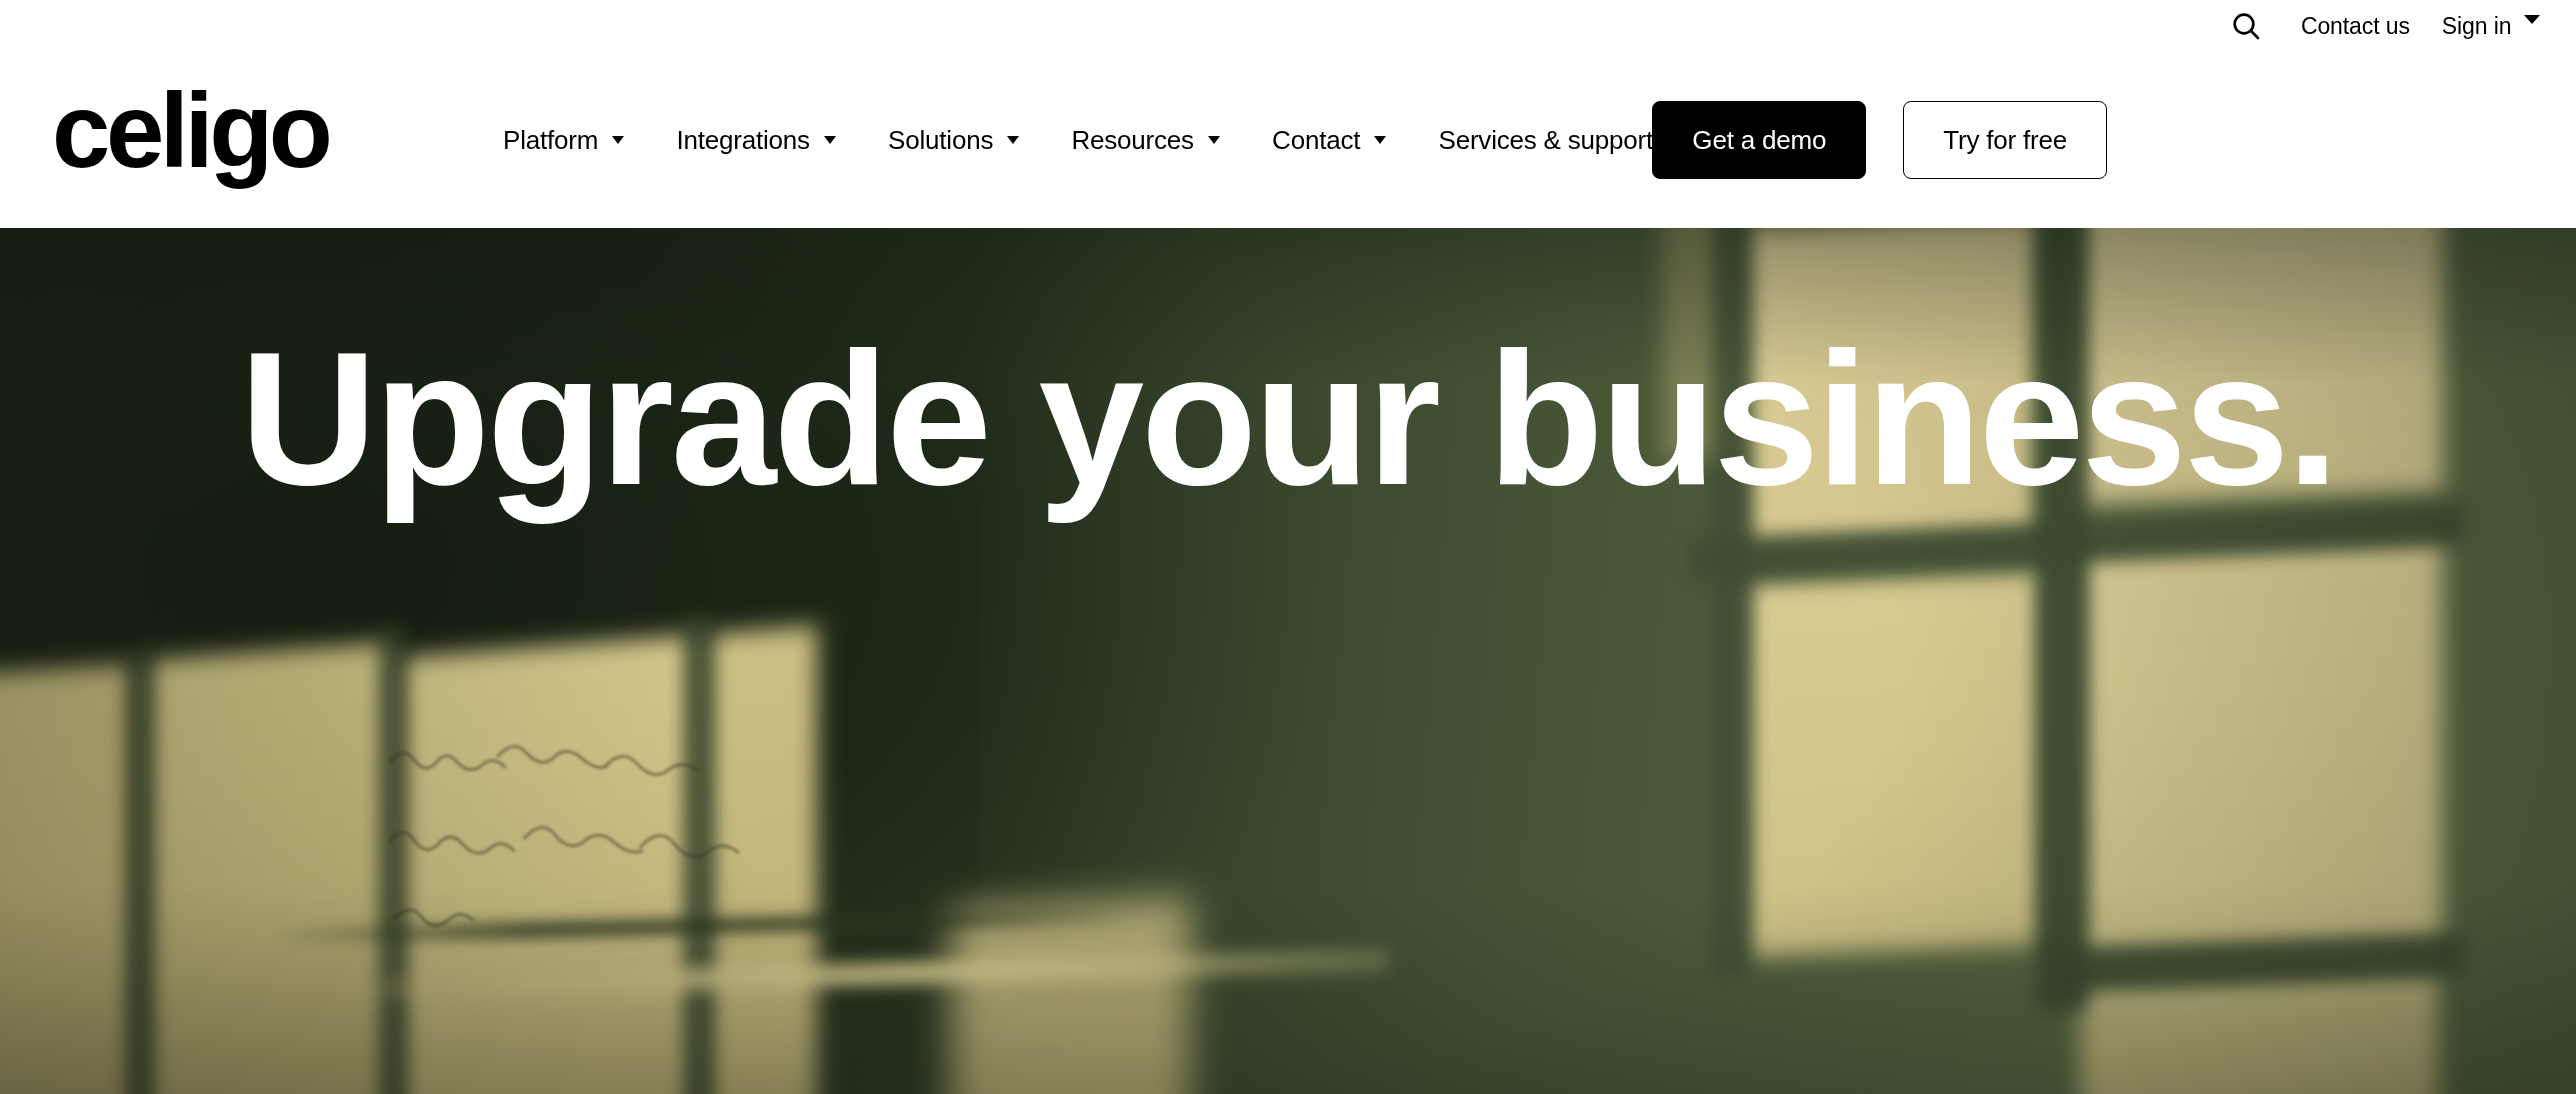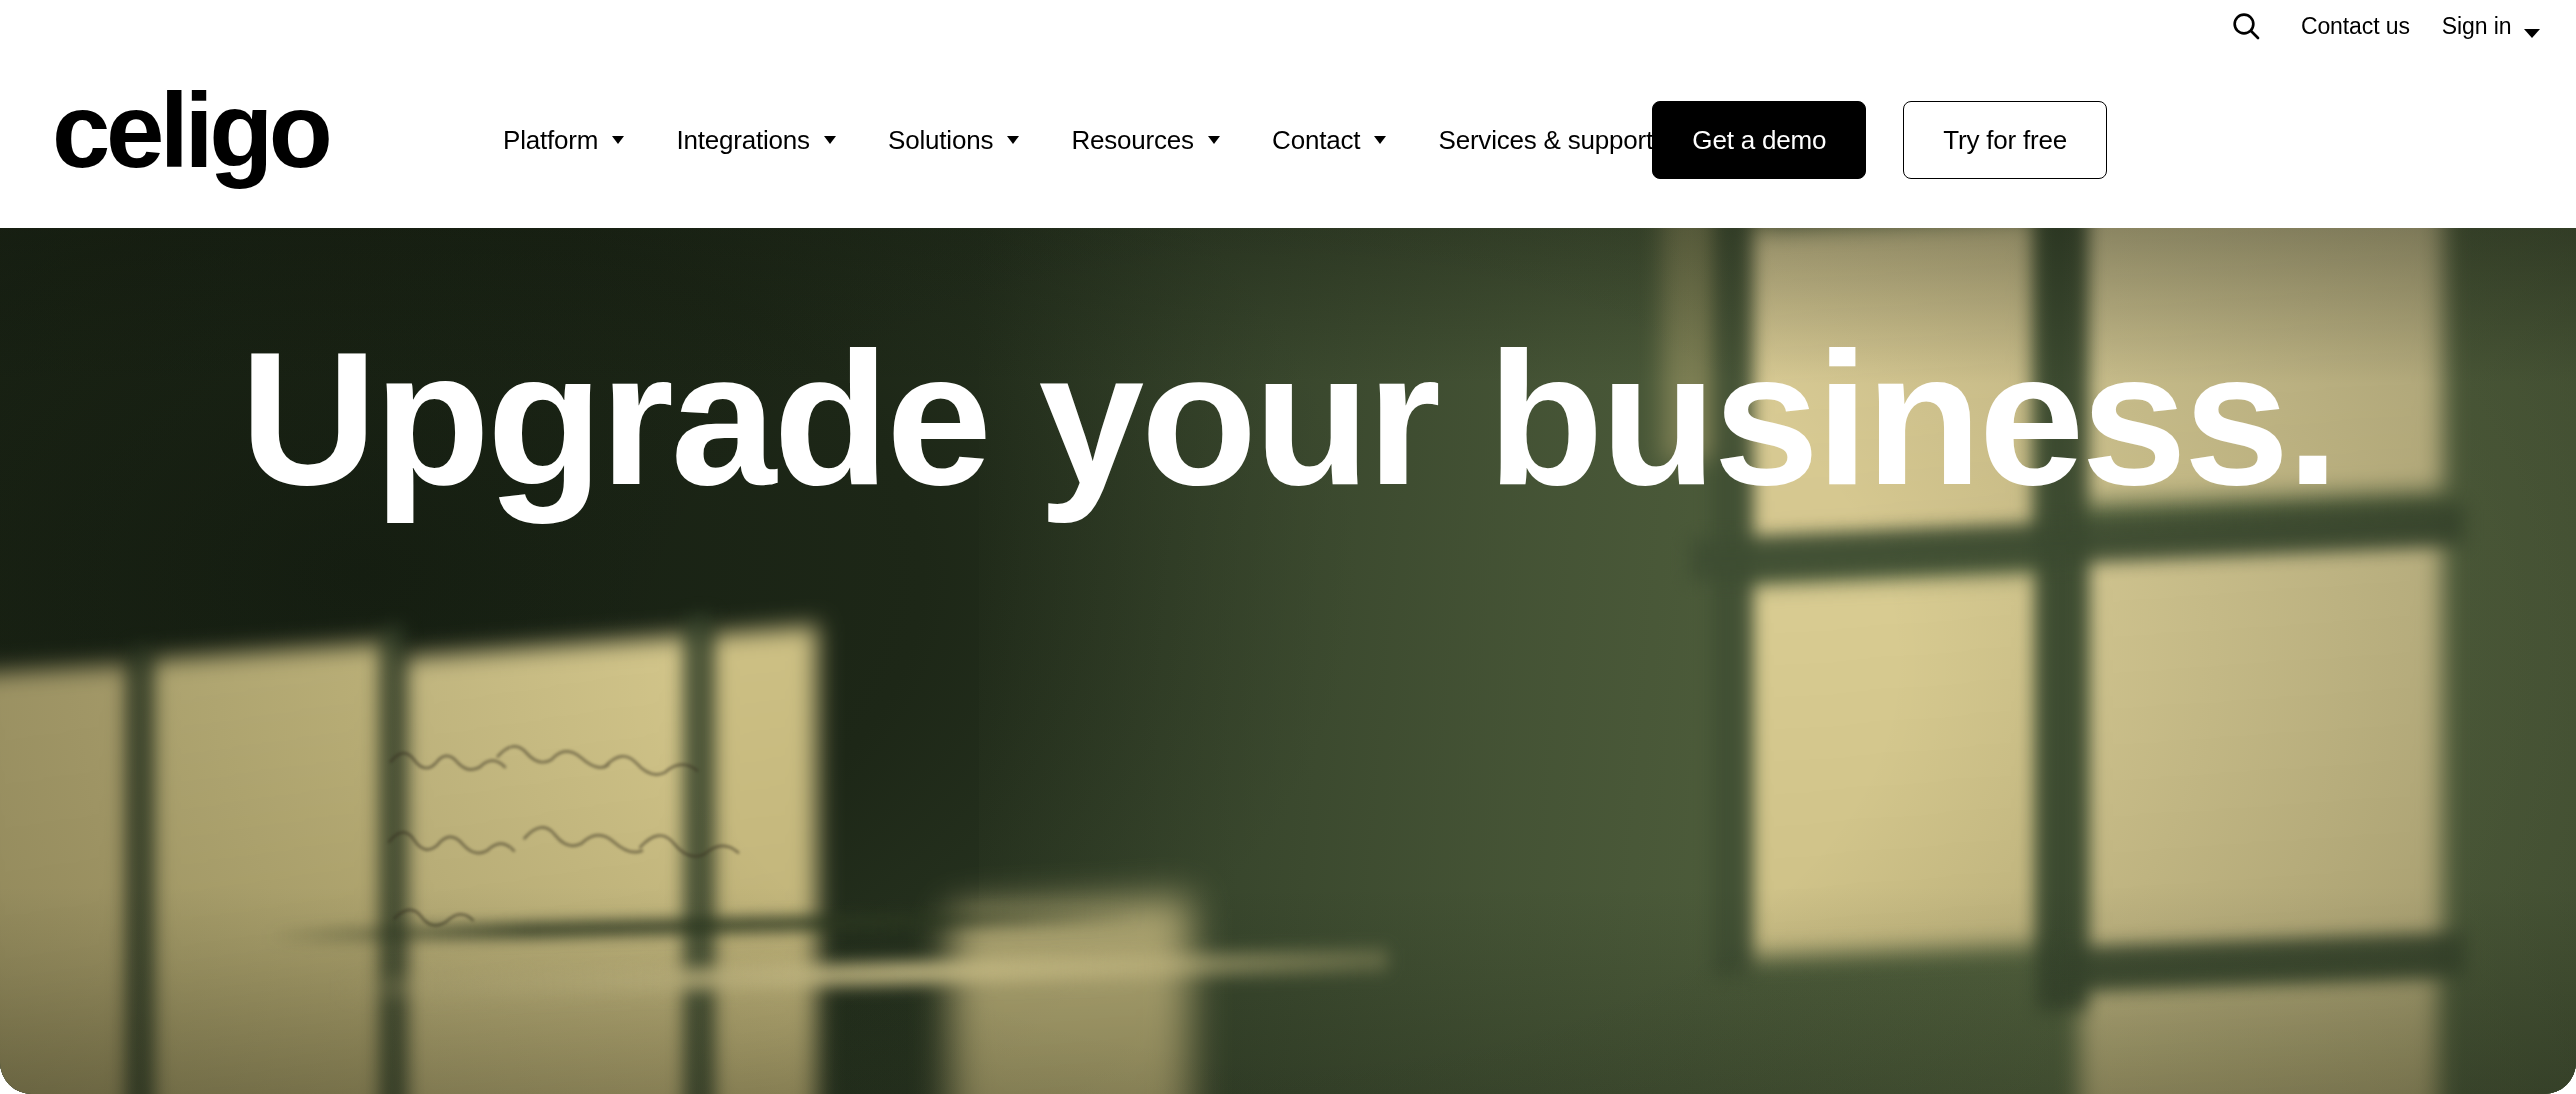--- a/index.html
+++ b/index.html
@@ -4,21 +4,21 @@
 <title>Celigo</title>
 <style>
   * { margin:0; padding:0; box-sizing:border-box; }
   html, body {
     width:2576px; height:1094px;
     overflow:hidden;
     background:#ffffff;
     font-family:"Liberation Sans", sans-serif;
     -webkit-font-smoothing:antialiased;
   }
-  .page { position:relative; width:2576px; height:1094px; overflow:hidden;border-radius:32px; }
+  .page { position:relative; width:2576px; height:1094px; overflow:hidden; }
 
   
   .header {
     position:absolute; top:0; left:0;
     width:2576px; height:228px;
     background:#ffffff;
     z-index:20;
   }
 
   
@@ -34,21 +34,21 @@
     cursor:pointer; background:none; border:none;
   }
   .search-icon { display:block; }
   .util-link {
     font-size:23px; color:#000; line-height:1;
     padding:0 0 0 30px;
     cursor:pointer; white-space:nowrap;
     letter-spacing:-0.1px;
   }
   .signin-wrap {
-    display:flex; align-items:flex-end; gap:12.5px;
+    display:flex; align-items:flex-start; gap:12.5px;
     padding-left:32px; cursor:pointer;
   }
   .signin-wrap .util-link { padding-left:0; }
   .caret {
     width:0; height:0;
     border-left:8px solid transparent;
     border-right:8px solid transparent;
     border-top:9.8px solid #000;
     display:block;
   }

